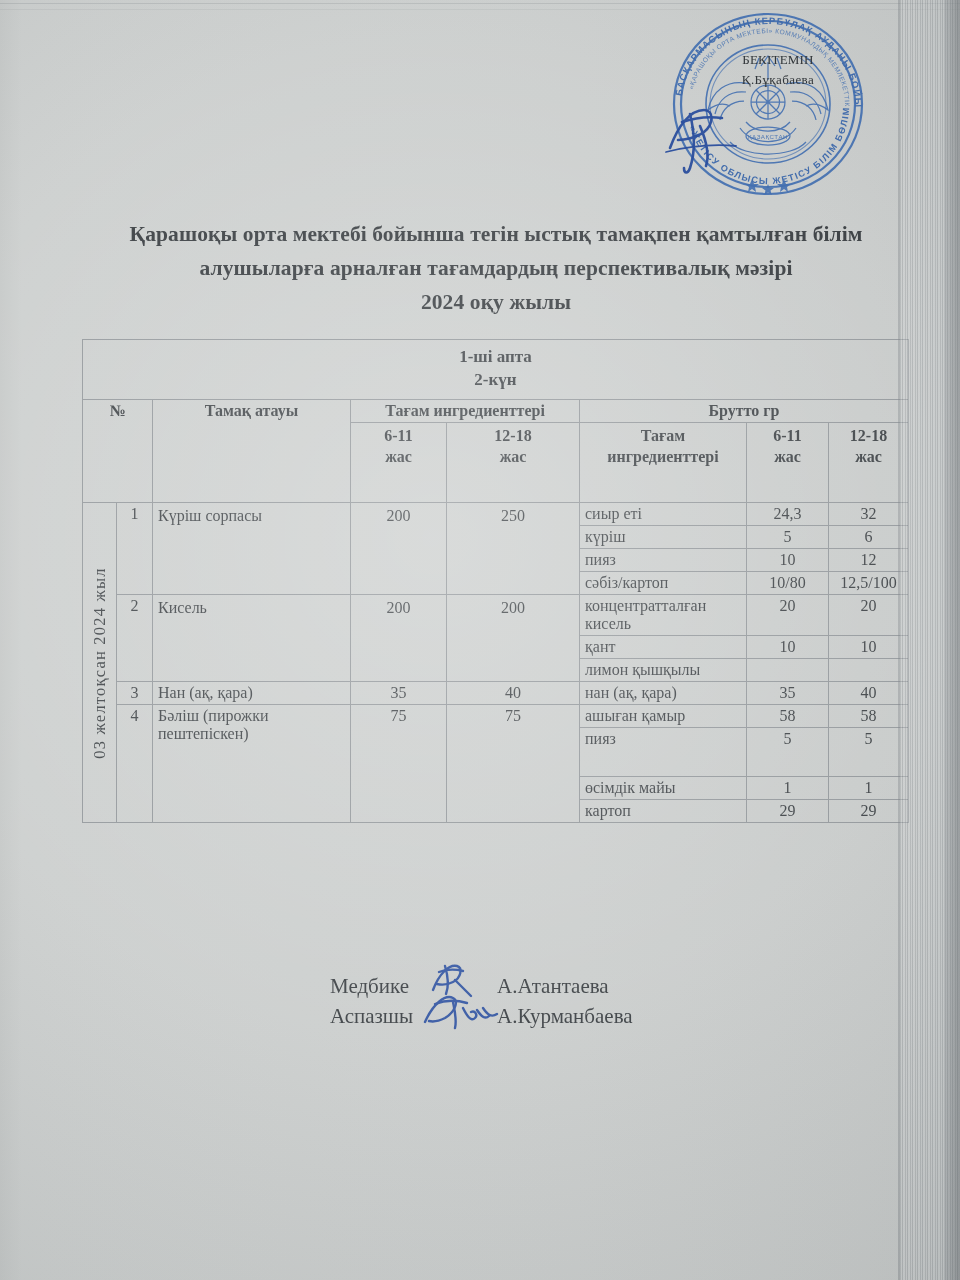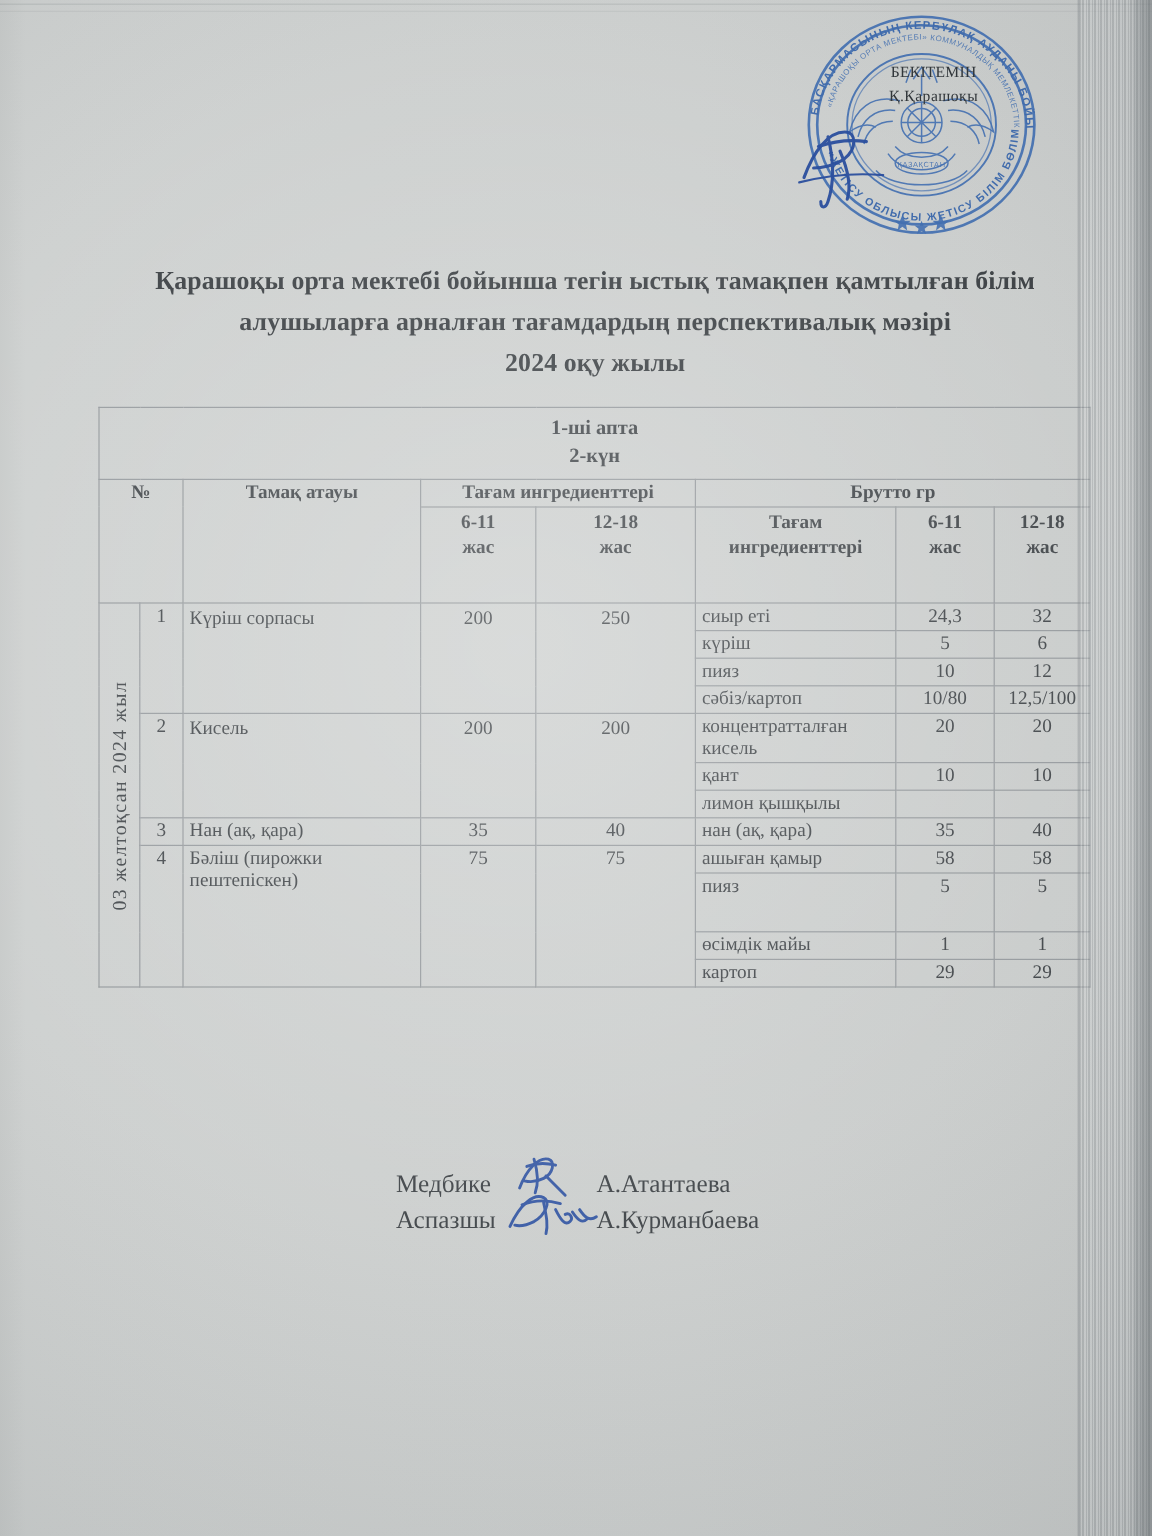--- a/index.html
+++ b/index.html
@@ -170,21 +170,21 @@
     <path d="M10 52 C 18 30, 30 14, 44 14 C 54 14, 54 28, 44 36 C 36 42, 24 44, 18 44"></path>
     <path d="M22 26 C 34 22, 48 20, 62 22"></path>
     <path d="M30 18 C 34 34, 36 54, 30 72 C 28 78, 24 78, 24 72"></path>
     <path d="M40 30 C 46 44, 50 58, 46 70"></path>
     <path d="M6 56 C 30 50, 54 48, 76 50" stroke-width="1.8"></path>
   </g>
 </svg>
 
 <div id="approval">
   <span class="ln">БЕКІТЕМІН</span>
-  <span class="ln name">Қ.Қарашоқы</span>
+  <span class="ln name">Қ.Бұқабаева</span>
 </div>
 
 <div id="title">
   <div class="t1">Қарашоқы орта мектебі бойынша тегін ыстық тамақпен қамтылған білім</div>
   <div class="t2">алушыларға арналған тағамдардың перспективалық мәзірі</div>
   <div class="t3">2024 оқу жылы</div>
 </div>
 
 <div id="tbl-wrap">
 <table>

